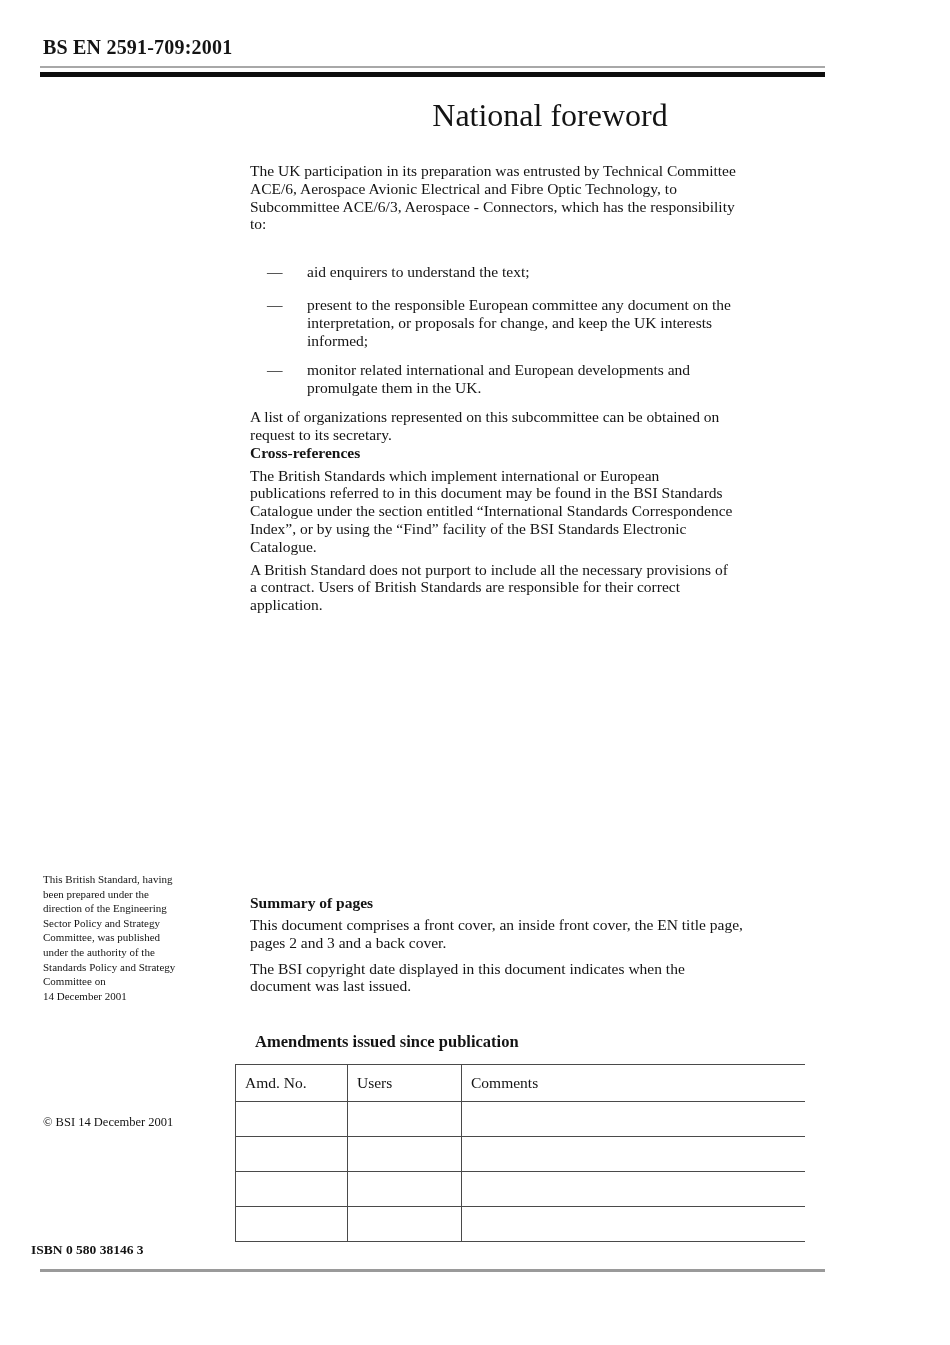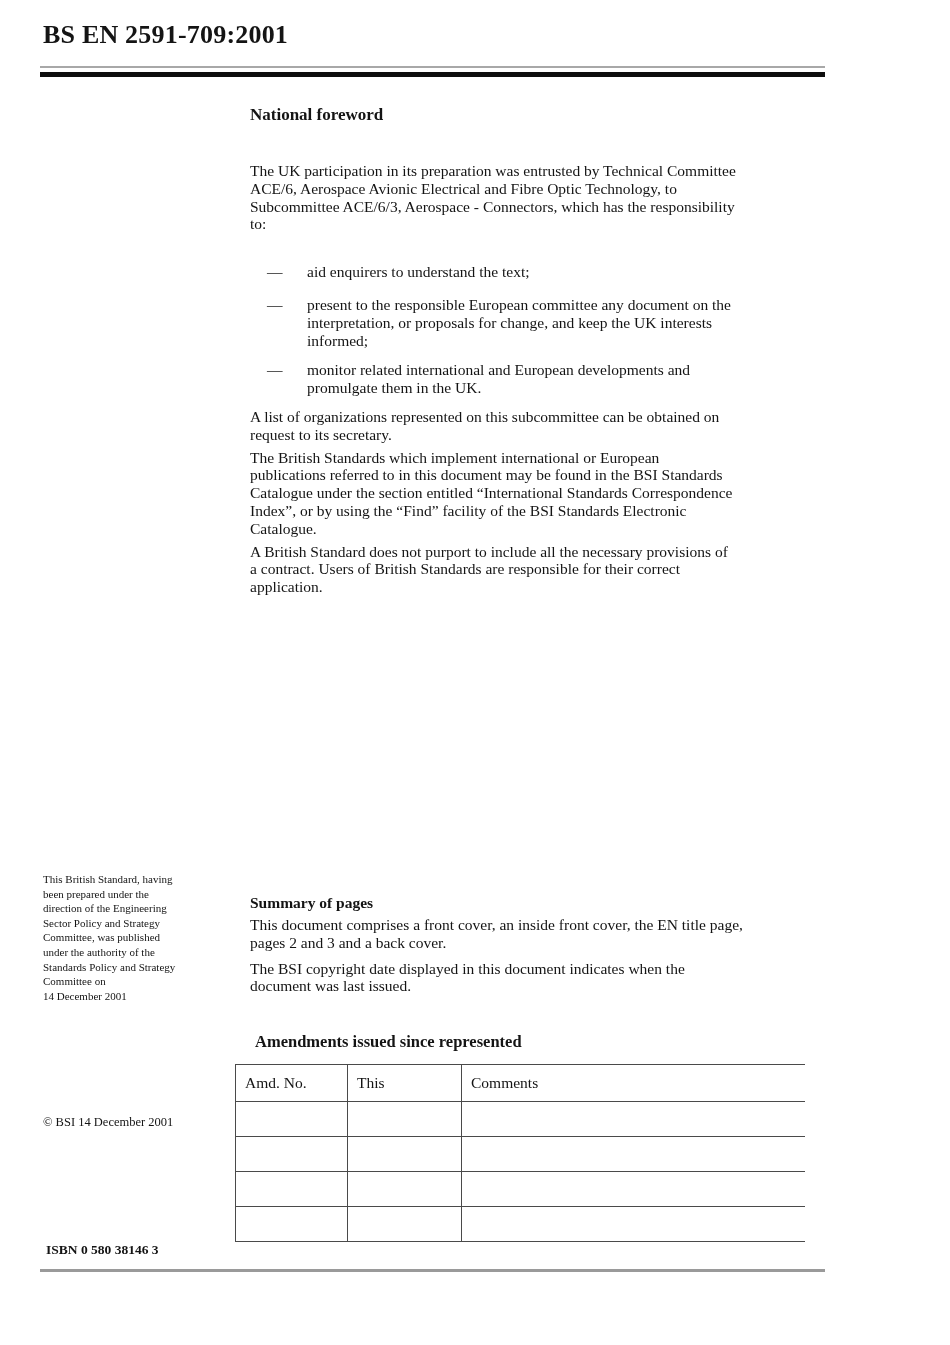--- a/index.html
+++ b/index.html
@@ -8,35 +8,35 @@
     background: #ffffff;
     font-family: "Liberation Serif", serif;
     color: #141414;
     position: relative;
     -webkit-font-smoothing: antialiased;
   }
   .abs { position: absolute; }
 
   
   #header-ref {
-    left: 43px; top: 20px;
-    font-size: 26px; font-weight: bold; letter-spacing: 0.2px;
+    left: 43px; top: 36px;
+    font-size: 20px; font-weight: bold; letter-spacing: 0.2px;
   }
 
   
   #rule-top { left: 40px; top: 66px; width: 785px; }
   #rule-top .thin  { height: 2px; background: #a8a8a8; }
   #rule-top .gap   { height: 4px; background: transparent; }
   #rule-top .thick { height: 5px; background: #0d0d0d; }
 
   
   #main { left: 250px; top: 100px; width: 600px; }
   #main h1 {
     margin: 0 0 32px 0;
-    font-size: 17px; line-height: 30px; font-weight: bold;
+    font-size: 32px; line-height: 30px; font-weight: normal; text-align: center;
   }
   .para {
     margin: 0; white-space: pre-line;
     font-size: 15.5px; line-height: 17.8px;
   }
   .mt-p1 { margin-top: 33px; }
   .mt-p2 { margin-top: 9px; }
   .mt-list { margin-top: 30px; }
   .mt-b2 { margin-top: 15px; }
   .mt-b3 { margin-top: 12px; }
@@ -89,21 +89,21 @@
     vertical-align: middle;
   }
   #amendments-table th:last-child, #amendments-table td:last-child { border-right: none; }
   #amendments-table thead tr { height: 37px; }
   #amendments-table tbody tr { height: 35px; }
   #amendments-table col.c1 { width: 112px; }
   #amendments-table col.c2 { width: 114px; }
 
   
   #copyright { left: 43px; top: 1115px; font-size: 12.5px; }
-  #isbn { left: 46px; top: 1242px; font-size: 13.5px; font-weight: bold; }
+  #isbn { left: 31px; top: 1242px; font-size: 13.5px; font-weight: bold; }
 
   
   #rule-bottom {
     left: 40px; top: 1269px; width: 785px; height: 3px;
     background: #9a9a9a;
   }
 </style>
 </head>
 <body>
 
@@ -138,20 +138,21 @@
     <div class="bullet mt-b3">
       <span class="dash">—</span>
       <span class="btext">monitor related international and European developments and
 promulgate them in the UK.</span>
     </div>
   </div>
 
   <p class="para mt-p3">A list of organizations represented on this subcommittee can be obtained on
 request to its secretary.</p>
 
+  <p class="subhead mt-xh">Cross-references</p>
 
   <p class="para mt-p4">The British Standards which implement international or European
 publications referred to in this document may be found in the BSI Standards
 Catalogue under the section entitled “International Standards Correspondence
 Index”, or by using the “Find” facility of the BSI Standards Electronic
 Catalogue.</p>
 
   <p class="para mt-p5">A British Standard does not purport to include all the necessary provisions of
 a contract. Users of British Standards are responsible for their correct
 application.</p>
@@ -169,33 +170,33 @@
 14 December 2001</div>
 
 <div class="abs" id="summary">
   <p class="subhead">Summary of pages</p>
   <p class="para first">This document comprises a front cover, an inside front cover, the EN title page,
 pages 2 and 3 and a back cover.</p>
   <p class="para second">The BSI copyright date displayed in this document indicates when the
 document was last issued.</p>
 </div>
 
-<div class="abs" id="amendments-heading">Amendments issued since represented</div>
+<div class="abs" id="amendments-heading">Amendments issued since publication</div>
 
 <div class="abs" id="amendments-table-wrap">
   <table id="amendments-table">
     <colgroup>
         <col class="c1">
         <col class="c2">
         <col class="c3">
       </colgroup>
     <thead>
       <tr>
         <th>Amd. No.</th>
-        <th>This</th>
+        <th>Users</th>
         <th>Comments</th>
       </tr>
     </thead>
     <tbody>
         <tr>
         <td></td>
         <td></td>
         <td></td>
       </tr>
         <tr>

